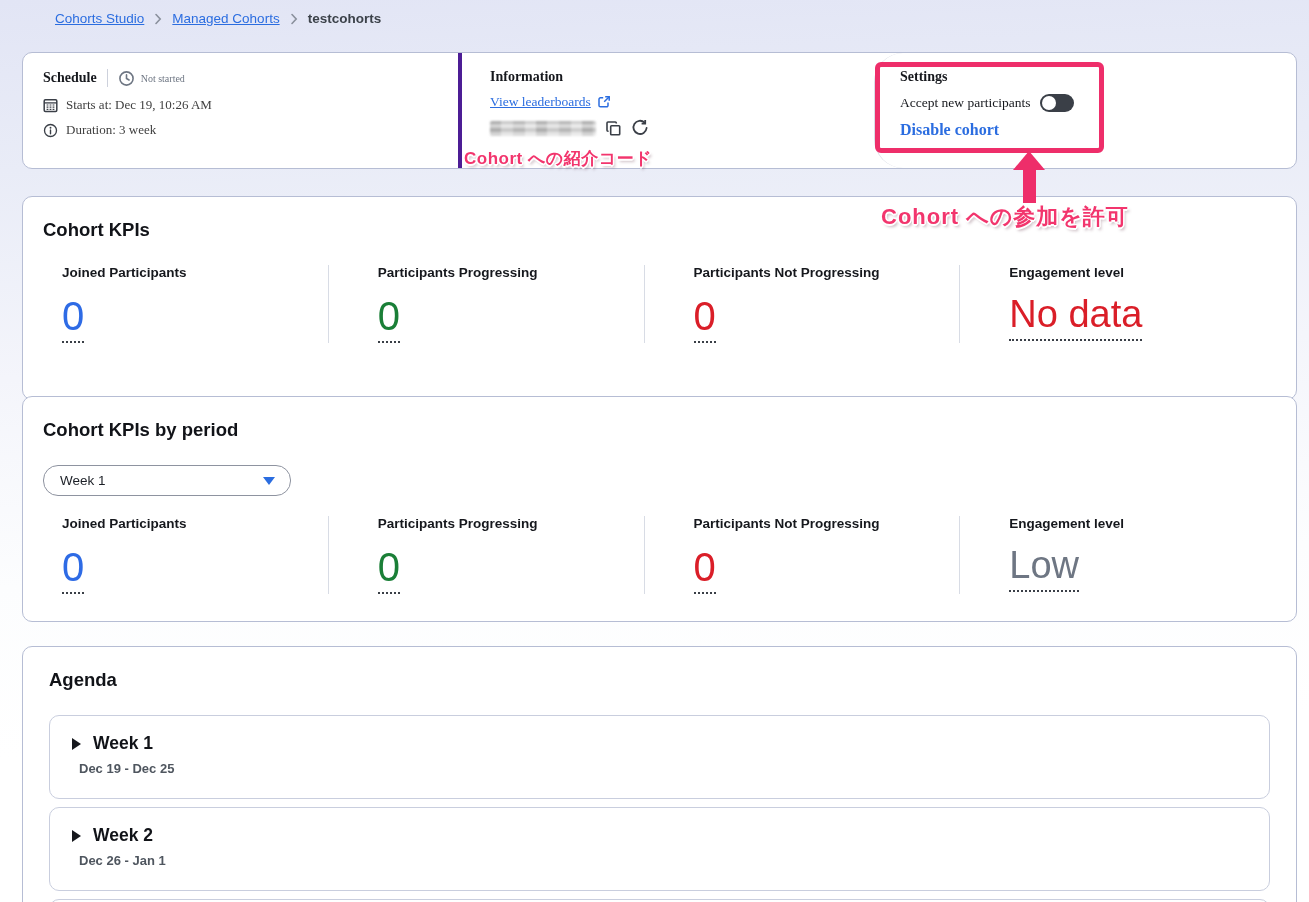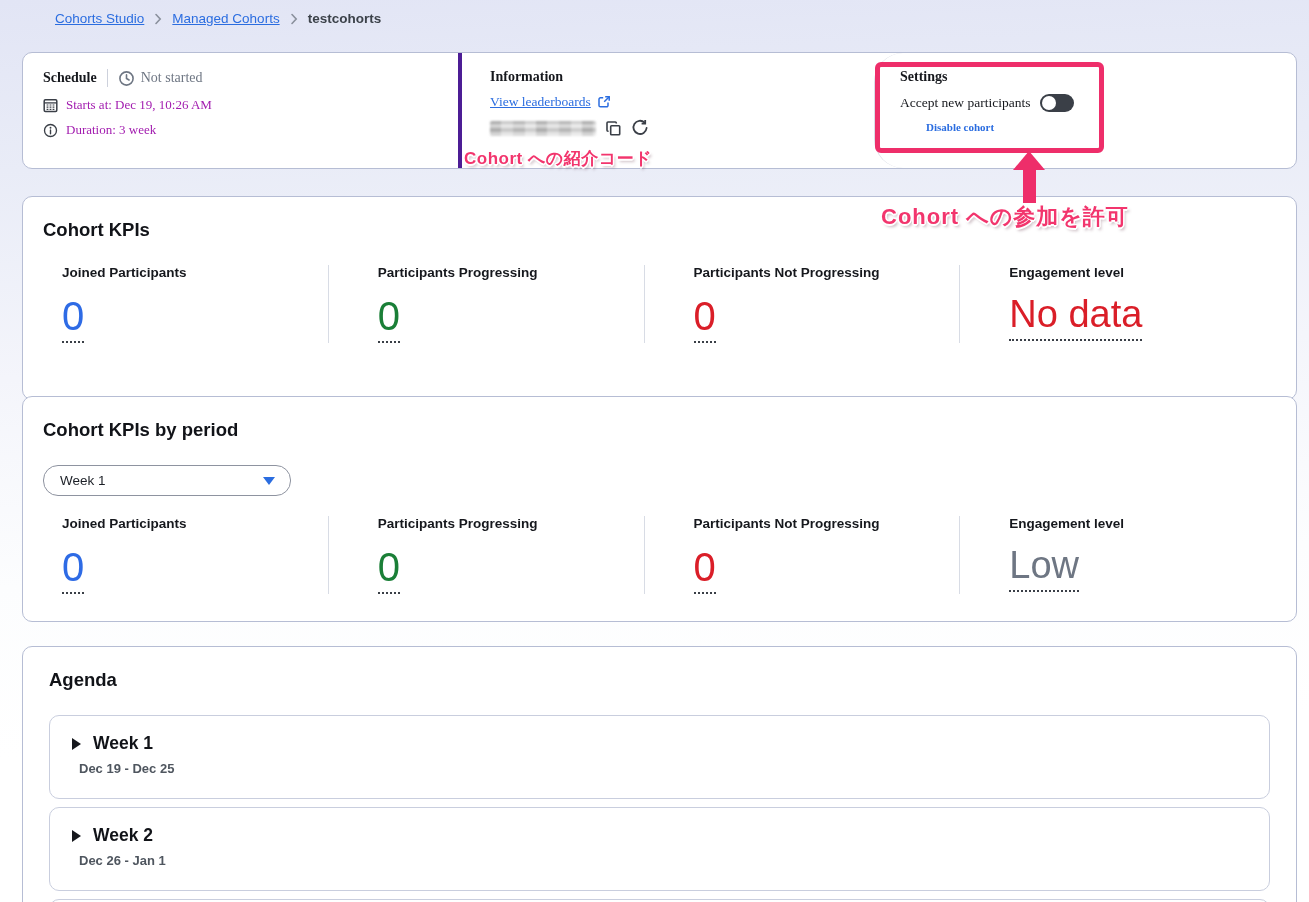--- a/index.html
+++ b/index.html
@@ -21,35 +21,35 @@
   
   .overview { top:52px; height:117px; display:flex; }
   .ov-col { padding-top:16px;font-family:Liberation Serif, serif; }
   .col-schedule { width:435px; padding-left:20px; }
   .col-info { width:416px; border-left:4px solid #4c1d95; padding-left:28px; }
   .col-settings { flex:1; border-left:1px solid #dadde6; padding-left:25px;border-radius:29px; }
   .sec-title { font-size:14px; font-weight:bold; color:#16181d; }
   .sched-head { display:flex; align-items:center; }
   .vdiv { width:1px; height:18px; background:#cdd1dc; margin:0 10px; }
   .muted { color:#6e7683; }
-  .head-status { display:flex; align-items:center; gap:6px; font-size:14px; }
-  .ov-row { display:flex; align-items:center; gap:8px; margin-top:10px; font-size:13px; color:#a21caf; }
+  .head-status { display:flex; align-items:center; gap:6px; font-size:10px; }
+  .ov-row { display:flex; align-items:center; gap:8px; margin-top:10px; font-size:13px; color:#404040; }
   .link { color:#2b6de0; text-decoration:underline; cursor:pointer; font-size:13.5px; }
   .link-row { display:flex; align-items:center; gap:6px; margin-top:9px; }
   .code-row { display:flex; align-items:center; gap:9px; margin-top:9px; }
   .blurred-code { width:106px; height:15px; border-radius:2px;
       background:
         repeating-linear-gradient(0deg, rgba(255,255,255,.35) 0 4px, rgba(0,0,0,.08) 4px 8px),
         repeating-linear-gradient(90deg,#bdbdbd 0 11px,#dadada 11px 23px,#c6c6c6 23px 35px,#e0e0e0 35px 46px);
       filter:blur(1.1px); }
   .icon-btn { display:flex; align-items:center; cursor:pointer; }
   .settings-row { display:flex; align-items:center; gap:10px; margin-top:9px; font-size:13.5px; }
   .toggle { position:relative; width:34px; height:18px; border-radius:9px; background:#3a3f47; cursor:pointer; }
   .toggle .knob { position:absolute; left:2px; top:2px; width:14px; height:14px; border-radius:50%; background:#fff; }
-  .disable-link { color:#2b6de0; font-weight:bold; font-size:11px; margin-top:9px; cursor:pointer; display:inline-block;margin-left:26px; }
+  .disable-link { color:#2b6de0; font-weight:bold; font-size:16px; margin-top:9px; cursor:pointer; display:inline-block; }
 
   
   .hl-box { position:absolute; left:852px; top:9px; width:229px; height:91px;
             border:5px solid #ee2e6a; border-radius:6px; pointer-events:none; z-index:4; }
   .annot { position:absolute; z-index:5; color:#f2356d; font-weight:bold; white-space:nowrap;
            text-shadow:-1.5px 0 #fff,1.5px 0 #fff,0 -1.5px #fff,0 1.5px #fff,
                        -1px -1px #fff,1px -1px #fff,-1px 1px #fff,1px 1px #fff,
                        2px 3px 3px rgba(90,40,60,.35); }
   .annot-referral { left:464px; top:147px; font-size:17px; letter-spacing:.5px; }
   .annot-participation { left:881px; top:202px; font-size:22px; letter-spacing:1px; }

